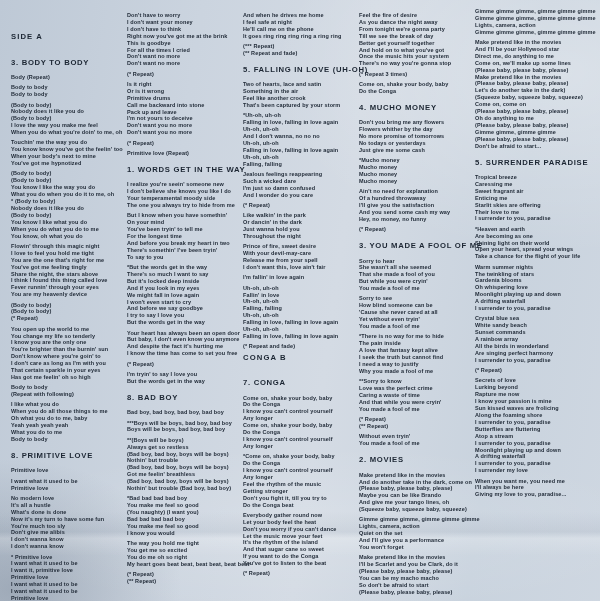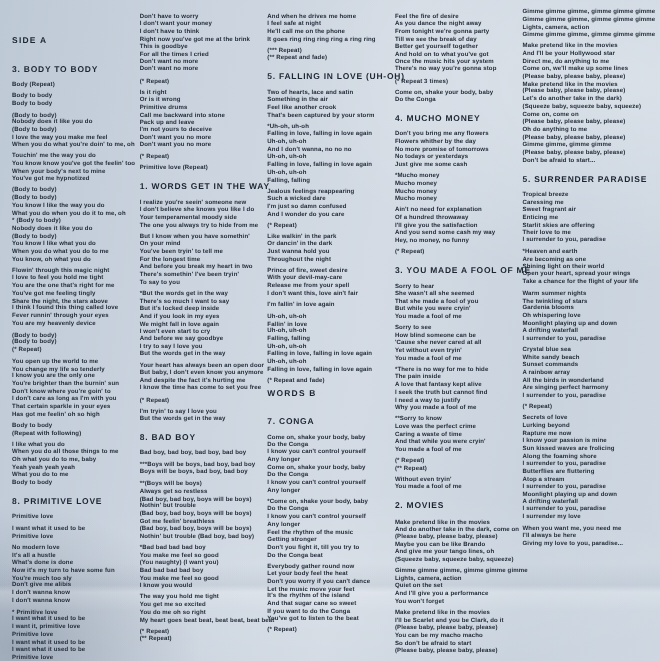--- a/index.html
+++ b/index.html
@@ -311,21 +311,21 @@
           <div class="line">Uh-oh, uh-oh</div>
           <div class="line">Falling, falling</div>
           <div class="line">Uh-oh, uh-oh</div>
           <div class="line">Falling in love, falling in love again</div>
           <div class="line">Uh-oh, uh-oh</div>
           <div class="line">Falling in love, falling in love again</div>
         </div>
         <div class="stanza">
           <div class="line">(* Repeat and fade)</div>
         </div>
-        <div class="side-heading">WORDS B</div>
+        <div class="side-heading">CONGA B</div>
         <div class="song-title">7.  CONGA</div>
         <div class="stanza">
           <div class="line">Come on, shake your body, baby</div>
           <div class="line">Do the Conga</div>
           <div class="line">I know you can't control yourself</div>
           <div class="line">Any longer</div>
           <div class="line">Come on, shake your body, baby</div>
           <div class="line">Do the Conga</div>
           <div class="line">I know you can't control yourself</div>
           <div class="line">Any longer</div>

